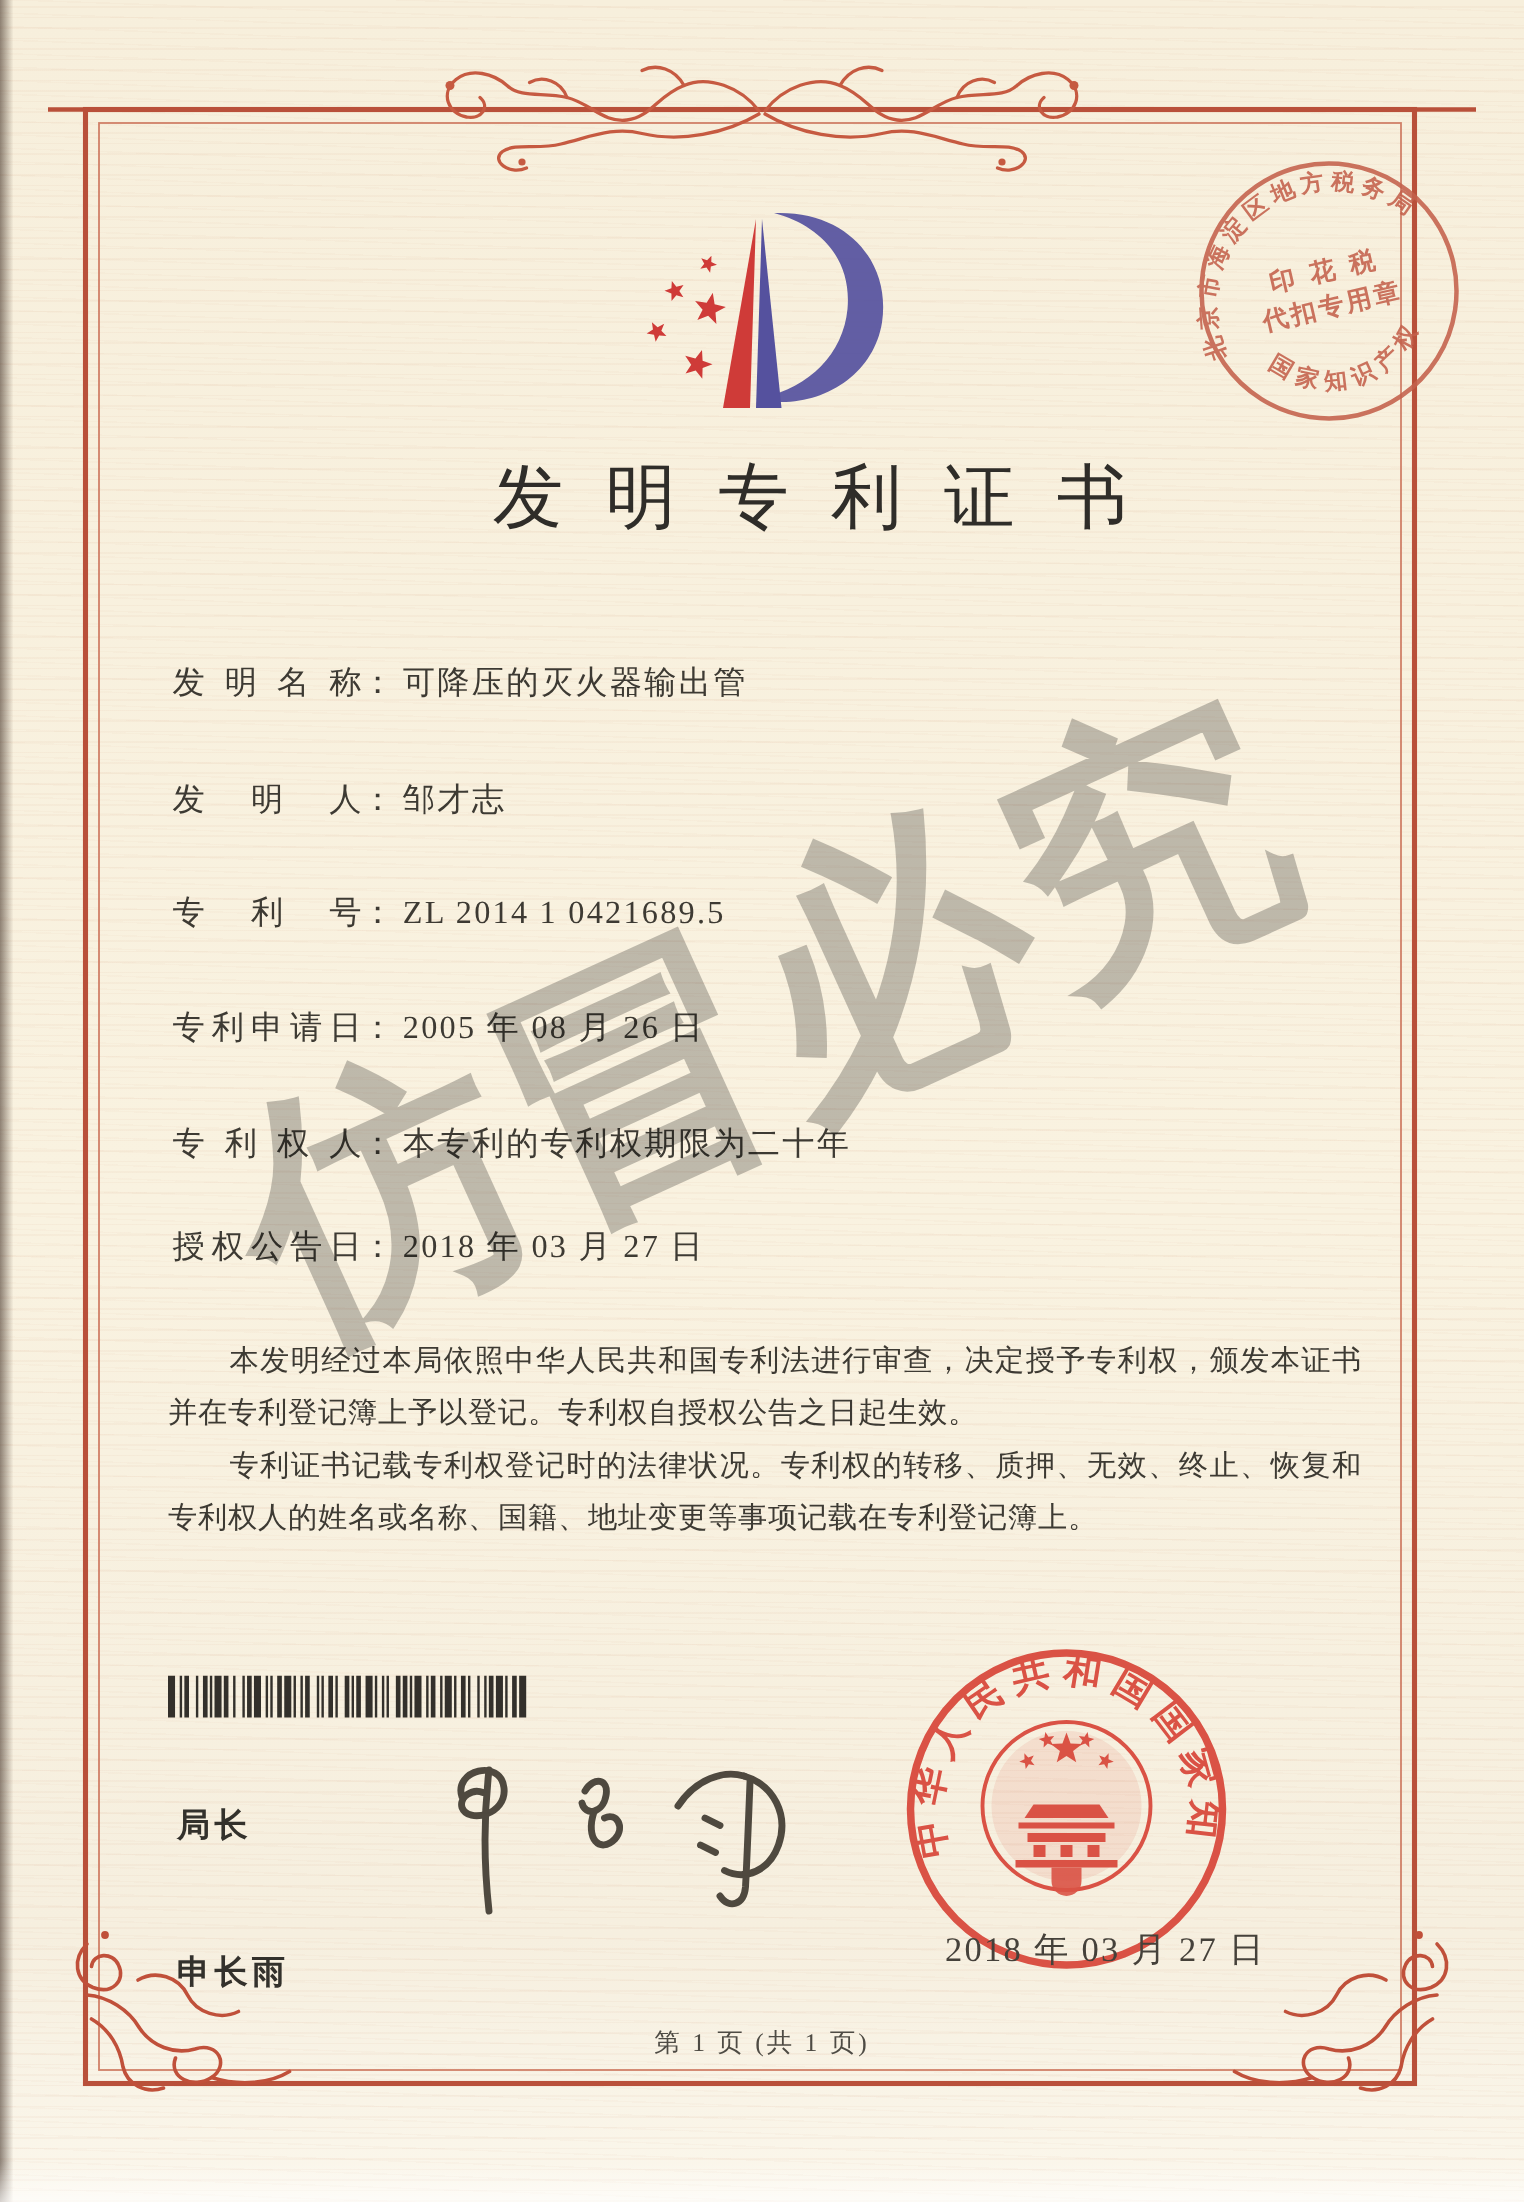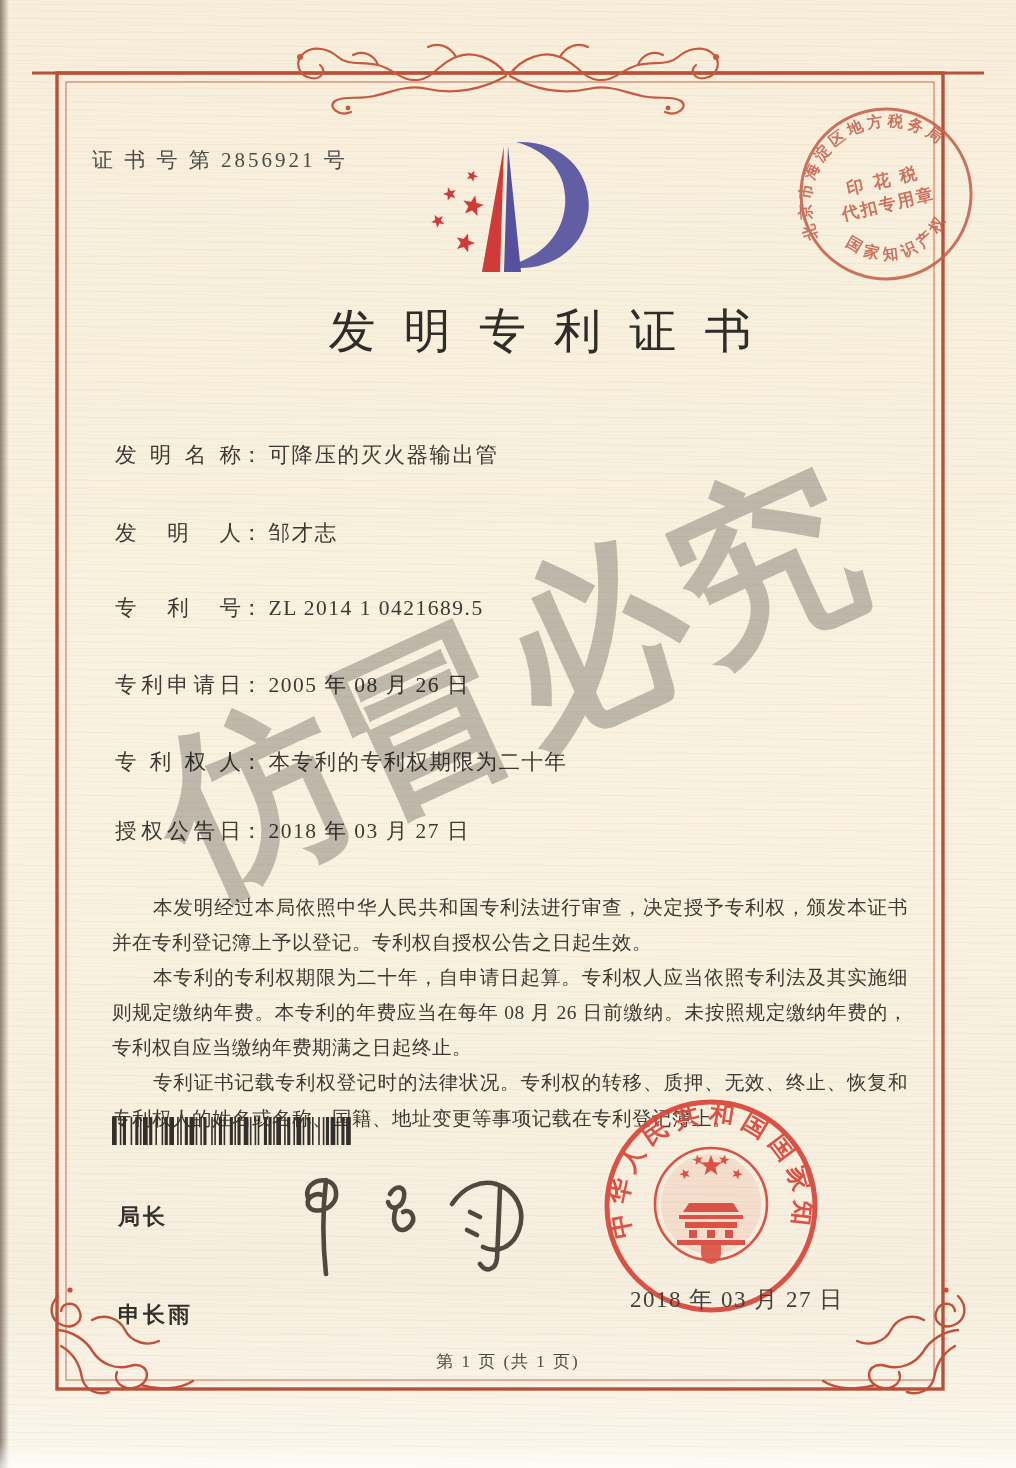--- a/index.html
+++ b/index.html
@@ -59,21 +59,20 @@
       <path d="M 58 1296 C 48 1306 50 1320 62 1325 C 75 1330 84 1320 79 1310 C 75 1301 62 1302 61 1311"></path>
       <path d="M 58 1330 C 72 1331 86 1340 93 1352 C 101 1364 116 1370 130 1366 C 146 1361 153 1377 141 1385 C 129 1393 112 1385 117 1372"></path>
       <path d="M 61 1346 C 73 1353 80 1365 82 1378 C 85 1390 97 1396 109 1392"></path>
       <path d="M 92 1320 C 104 1313 119 1318 125 1330 C 131 1342 147 1347 159 1341"></path>
       <path d="M 141 1385 C 160 1391 180 1389 193 1381"></path>
       <circle cx="70" cy="1290" r="2.6" fill="#c0503a" stroke="none"></circle>
     </g>
     <use href="#cornerBL" transform="translate(1016,0) scale(-1,1)"></use>
   </svg>
 
-  <div class="abs z2 cert-no">证 书 号 第 2856921 号</div>
 
   <svg class="abs z2" width="210" height="175" viewBox="0 0 210 175" style="left:400px;top:120px;">
     <path d="M 116 22 C 165 20 194 55 188 95 C 182 133 142 155 104 146 C 138 140 162 117 165 86 C 168 52 146 30 116 22 Z" fill="#55519e" opacity="0.92"></path>
     <path d="M 104 26 L 82 152 L 100 152 Z" fill="#cf3b38"></path>
     <path d="M 108 26 L 104 152 L 121 152 Z" fill="#55519e"></path>
     <g id="logo-stars" fill="#cf3b38">
         <polygon points="74.3,50.5 74.2,54.7 78.0,56.5 73.9,57.7 73.4,61.8 71.0,58.3 66.9,59.1 69.5,55.8 67.5,52.1 71.4,53.5"></polygon>
         <polygon points="47.9,67.3 50.9,71.2 55.7,70.0 52.9,74.0 55.6,78.2 50.9,76.8 47.7,80.6 47.6,75.7 43.0,73.9 47.6,72.2"></polygon>
         <polygon points="75.2,75.2 76.4,82.9 83.9,84.7 77.0,88.3 77.6,96.0 72.1,90.5 64.9,93.4 68.4,86.5 63.4,80.6 71.1,81.8"></polygon>
         <polygon points="34.6,94.9 38.4,98.1 42.8,95.9 40.9,100.5 44.3,104.0 39.4,103.6 37.1,107.9 36.0,103.1 31.1,102.3 35.3,99.7"></polygon>
@@ -145,21 +144,20 @@
           <span>权</span>
           <span>公</span>
           <span>告</span>
           <span>日</span>
         </span><span class="fcolon">：</span><span class="fvalue">2018 年 03 月 27 日</span>
     </div>
   </div>
 
   <div class="abs z2 paras">
     <p>本发明经过本局依照中华人民共和国专利法进行审查，决定授予专利权，颁发本证书并在专利登记簿上予以登记。专利权自授权公告之日起生效。</p>
-    <p>本专利的专利权期限为二十年，自申请日起算。专利权人应当依照专利法及其实施细则规定缴纳年费。本专利的年费应当在每年 08 月 26 日前缴纳。未按照规定缴纳年费的，专利权自应当缴纳年费期满之日起终止。</p>
     <p>专利证书记载专利权登记时的法律状况。专利权的转移、质押、无效、终止、恢复和专利权人的姓名或名称、国籍、地址变更等事项记载在专利登记簿上。</p>
   </div>
 
   <svg class="abs z2" id="barcode" width="284" height="30" viewBox="0 0 284 30" style="left:112px;top:1117px;">
       <rect x="0.0" y="0" width="4.7" height="28" fill="#33302b"></rect>
       <rect x="7.8" y="0" width="1.6" height="28" fill="#33302b"></rect>
       <rect x="10.9" y="0" width="3.1" height="28" fill="#33302b"></rect>
       <rect x="18.6" y="0" width="1.6" height="28" fill="#33302b"></rect>
       <rect x="23.3" y="0" width="3.1" height="28" fill="#33302b"></rect>
       <rect x="27.9" y="0" width="1.6" height="28" fill="#33302b"></rect>

